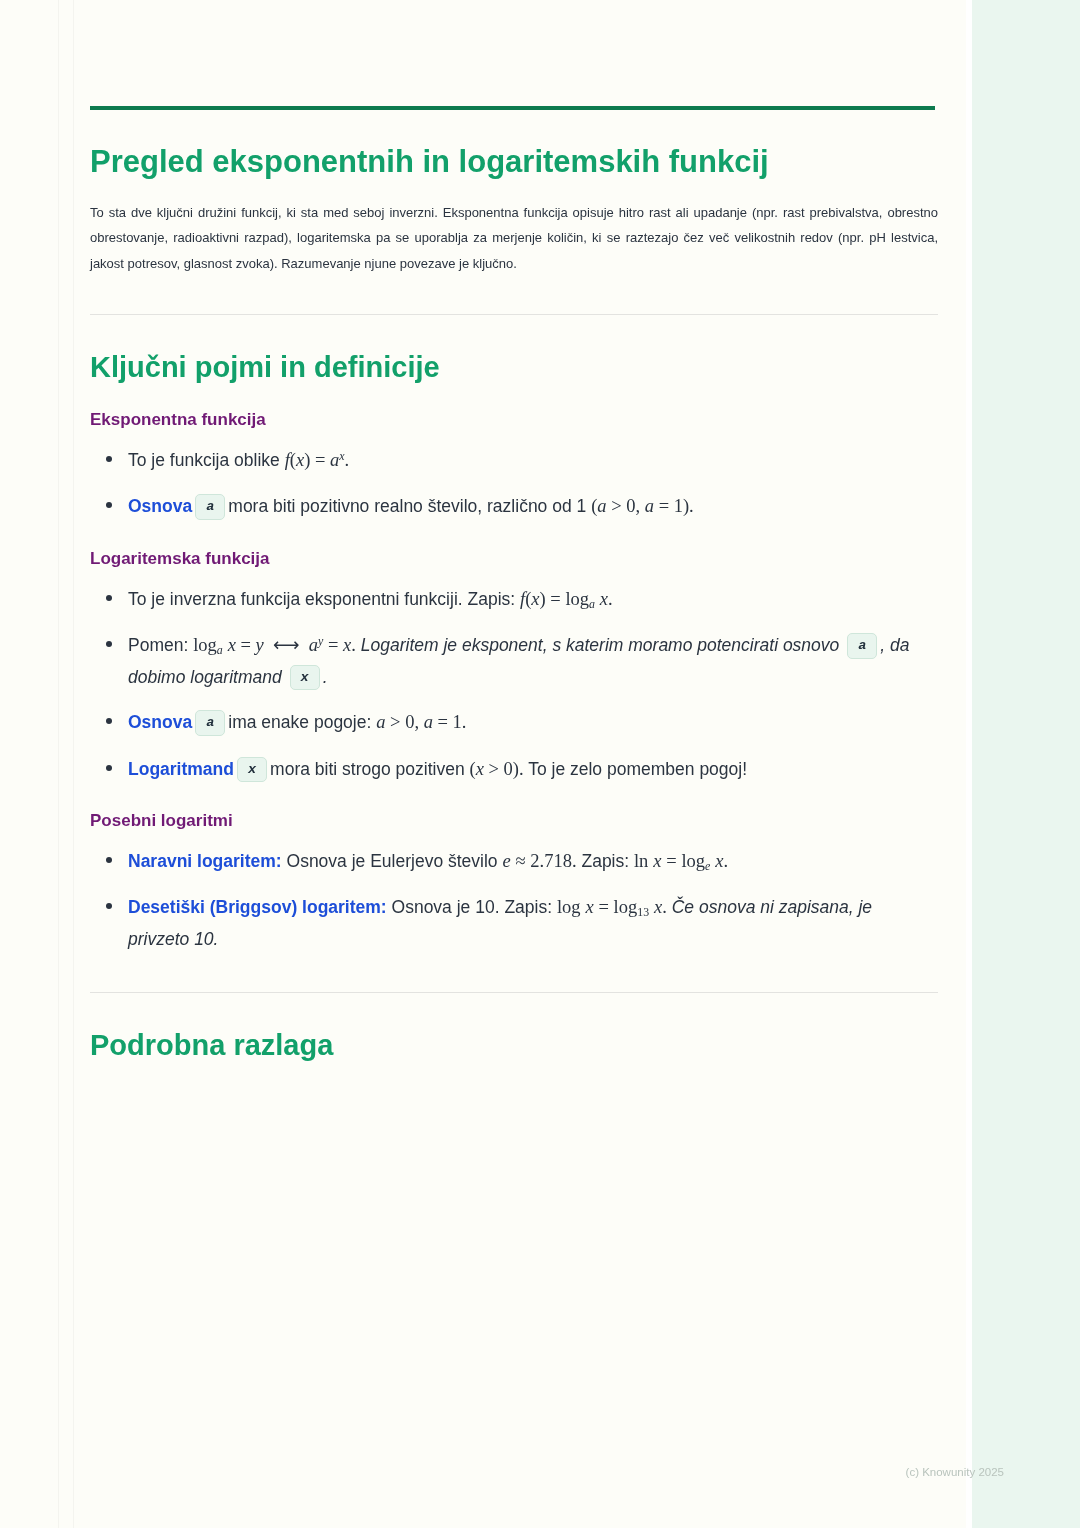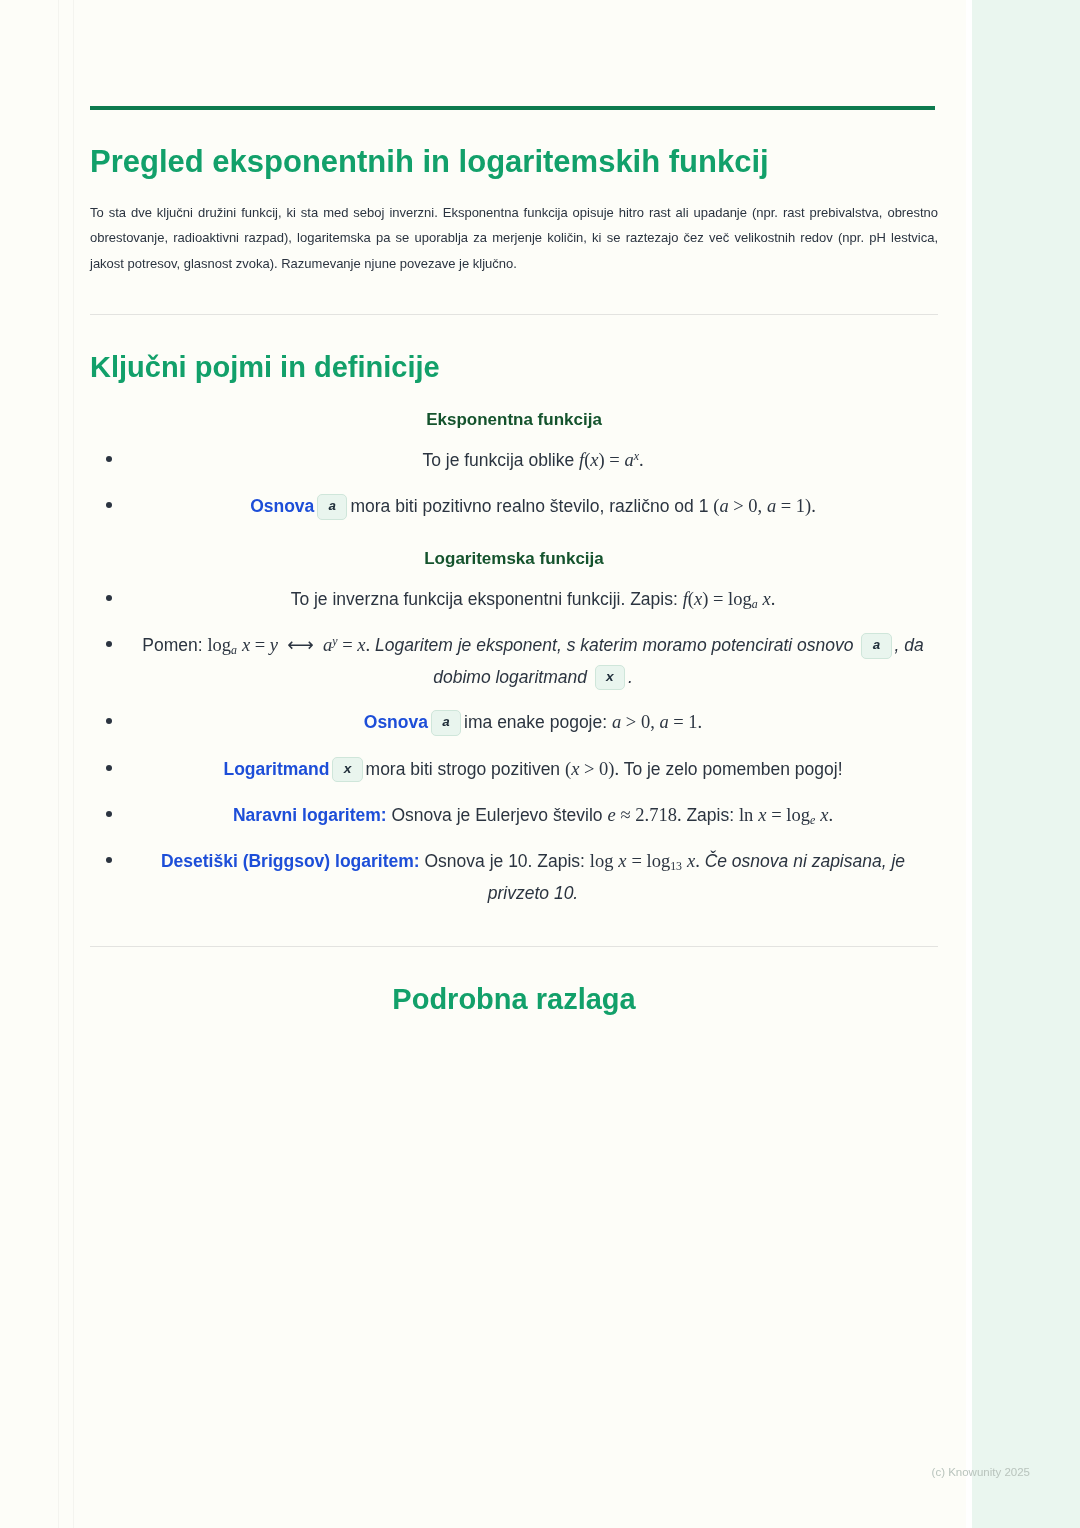--- a/index.html
+++ b/index.html
@@ -83,37 +83,35 @@
     text-align: justify;
   }
   .hr {
     height: 1px;
     background: #e3e3e0;
     margin: 38px 0 36px 0;
   }
   h3.sub {
     font-size: 17px;
     font-weight: bold;
-    color: #14532d;
+    color: #701a75;
     margin: 26px 0 14px 0;
-    text-align: center;
   }
   ul.list {
     margin: 0;
     padding: 0 0 0 34px;
     list-style: none;
   }
   ul.list li {
     position: relative;
     font-size: 17.5px;
     line-height: 1.75;
     color: #2b3440;
     margin-bottom: 14px;
     padding-left: 4px;
-    text-align: center;
   }
   ul.list li::before {
     content: "";
     position: absolute;
     left: -18px;
     top: 12px;
     width: 6px;
     height: 6px;
     border-radius: 50%;
     background: #2b3440;
@@ -134,29 +132,28 @@
     font-family: "Liberation Mono", monospace;
     font-size: 13.5px;
     font-weight: bold;
     font-style: italic;
     color: #22303c;
     line-height: 1.45;
     vertical-align: 2px;
   }
   .watermark {
     position: absolute;
-    right: 50px;
+    right: 76px;
     bottom: 50px;
     font-size: 11.5px;
     color: #b9c4bd;
     font-family: "Liberation Sans", sans-serif;
   }
   .bottom-title {
     margin-top: 34px;
-    text-align: center;
   }
 </style>
 </head>
 <body>
 
 <div class="page">
 
   <div class="seam" style="left:58px;"></div>
   <div class="seam" style="left:73px;"></div>
   <div class="right-band"></div>
@@ -180,20 +177,21 @@
     </ul>
 
     <h3 class="sub">Logaritemska funkcija</h3>
     <ul class="list">
       <li>To je inverzna funkcija eksponentni funkciji. Zapis: <span class="math">f</span><span class="mathr">(</span><span class="math">x</span><span class="mathr">) = log</span><span class="sub-s">a</span> <span class="math">x</span><span class="mathr">.</span></li>
       <li>Pomen: <span class="mathr">log</span><span class="sub-s">a</span> <span class="math">x</span><span class="mathr"> = </span><span class="math">y</span><span class="mathr">&nbsp; ⟷ &nbsp;</span><span class="math">a</span><span class="sup-s">y</span><span class="mathr"> = </span><span class="math">x</span><span class="mathr">.</span> <i>Logaritem je eksponent, s katerim moramo potencirati osnovo</i> <span class="code">a</span><i>, da dobimo logaritmand</i> <span class="code">x</span><i>.</i></li>
       <li><b>Osnova</b><span class="code">a</span>ima enake pogoje: <span class="math">a</span><span class="mathr"> &gt; 0, </span><span class="math">a</span><span class="mathr"> = 1.</span></li>
       <li><b>Logaritmand</b><span class="code">x</span>mora biti strogo pozitiven <span class="mathr">(</span><span class="math">x</span><span class="mathr"> &gt; 0).</span> To je zelo pomemben pogoj!</li>
     </ul>
 
+    <h3 class="sub">Posebni logaritmi</h3>
     <ul class="list">
       <li><b>Naravni logaritem:</b> Osnova je Eulerjevo število <span class="math">e</span> <span class="mathr">≈ 2.718.</span> Zapis: <span class="mathr">ln</span> <span class="math">x</span> <span class="mathr">= log</span><span class="sub-s">e</span> <span class="math">x</span><span class="mathr">.</span></li>
       <li><b>Desetiški (Briggsov) logaritem:</b> Osnova je 10. Zapis: <span class="mathr">log</span> <span class="math">x</span> <span class="mathr">= log</span><span class="sub-s" style="font-style:normal">13</span> <span class="math">x</span><span class="mathr">.</span> <i>Če osnova ni zapisana, je privzeto 10.</i></li>
     </ul>
 
     <div class="hr"></div>
 
     <h2 class="section big bottom-title">Podrobna razlaga</h2>
 
   </div>

